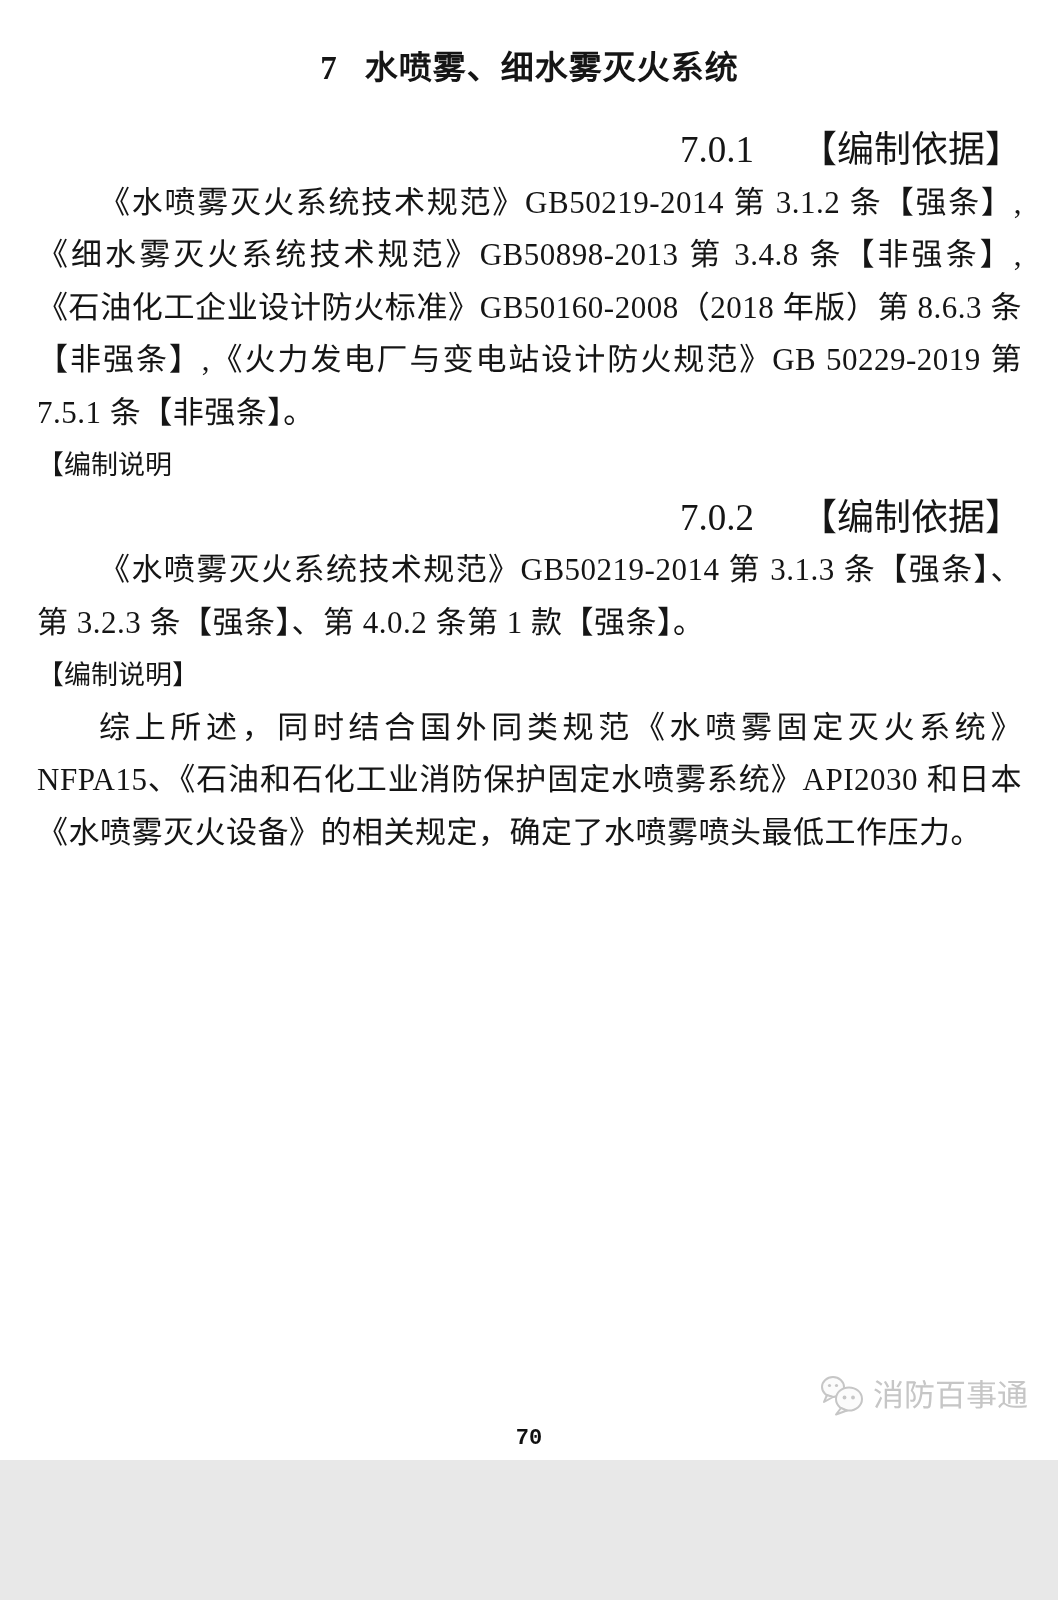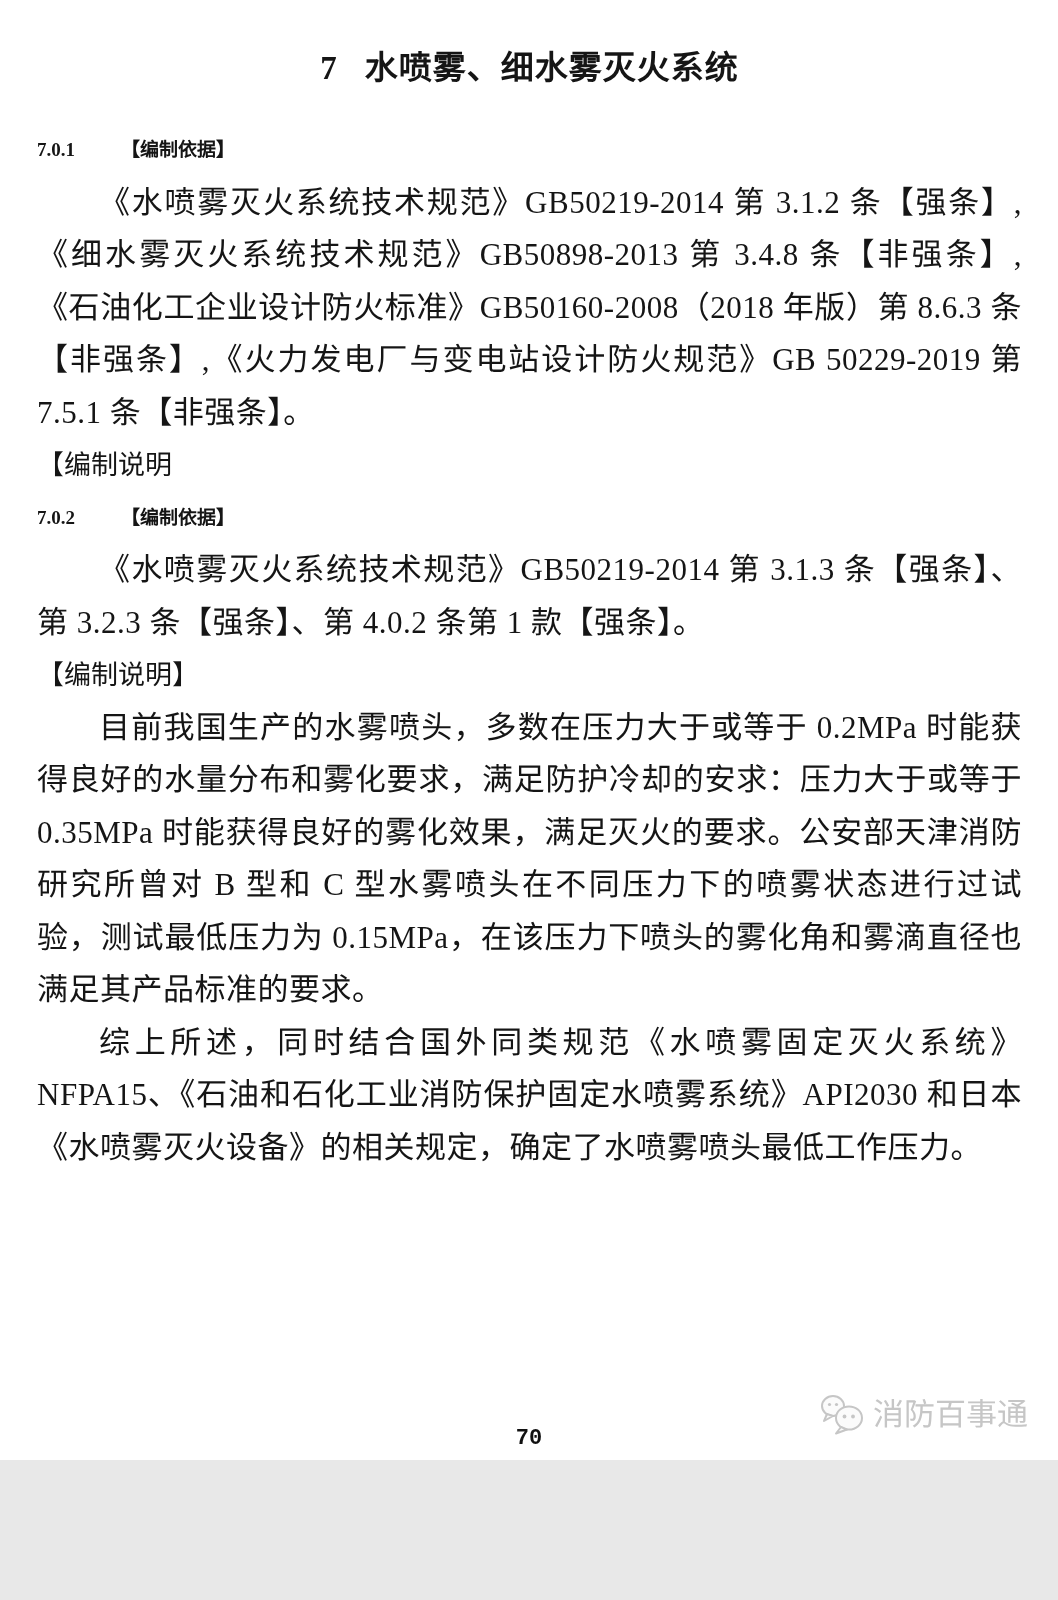--- a/index.html
+++ b/index.html
@@ -27,45 +27,45 @@
     font-size: 33px;
     font-weight: bold;
     line-height: 52px;
     letter-spacing: 1px;
   }
   .chapter-title .chapter-number {
     margin-right: 28px;
     letter-spacing: 0;
   }
   .clause-heading {
-    font-size: 19px;
-    font-weight: bold;
+    font-size: 37px;
+    font-weight: normal;
     line-height: 52.5px;
-    text-align: left;
+    text-align: right;
   }
   .clause-heading .clause-number {
     margin-right: 46px;
   }
   .para {
     margin: 0;
     font-size: 31px;
     line-height: 52.5px;
     text-align: justify;
     text-indent: 2em;
     letter-spacing: 0.5px;
   }
   .block-label {
     font-size: 27px;
     font-weight: normal;
     line-height: 52.5px;
   }
   .watermark {
     position: absolute;
     right: 30px;
-    bottom: 25px;
+    bottom: 44px;
     display: flex;
     align-items: center;
     gap: 7px;
     color: #c6c6c6;
     font-size: 31px;
     line-height: 1;
     text-shadow: 1px 1px 0 #ffffff;
     white-space: nowrap;
   }
   .watermark-logo {
@@ -106,21 +106,20 @@
 
 
     <div class="clause-heading">
       <span class="clause-number">7.0.2</span><span>【编制依据】</span>
     </div>
 
     <p class="para">《水喷雾灭火系统技术规范》GB50219-2014 第 3.1.3 条【强条】、第 3.2.3 条【强条】、第 4.0.2 条第 1 款【强条】。</p>
 
     <div class="block-label">【编制说明】</div>
 
-    <p class="para">目前我国生产的水雾喷头，多数在压力大于或等于 0.2MPa 时能获得良好的水量分布和雾化要求，满足防护冷却的安求：压力大于或等于 0.35MPa 时能获得良好的雾化效果，满足灭火的要求。公安部天津消防研究所曾对 B 型和 C 型水雾喷头在不同压力下的喷雾状态进行过试验，测试最低压力为 0.15MPa，在该压力下喷头的雾化角和雾滴直径也满足其产品标准的要求。</p>
     <p class="para">综上所述，同时结合国外同类规范《水喷雾固定灭火系统》NFPA15、《石油和石化工业消防保护固定水喷雾系统》API2030 和日本《水喷雾灭火设备》的相关规定，确定了水喷雾喷头最低工作压力。</p>
 
   </div>
 
   <div class="watermark">
     <svg class="watermark-logo" viewBox="0 0 47 41" xmlns="http://www.w3.org/2000/svg">
       <g fill="#fbfbfb" stroke="#c6c6c6" stroke-width="2">
         <ellipse cx="14" cy="12" rx="11" ry="10"></ellipse>
         <path d="M8 20 L5 27 L14 22 Z" stroke-linejoin="round"></path>
         <ellipse cx="30" cy="24" rx="13" ry="11.5"></ellipse>

